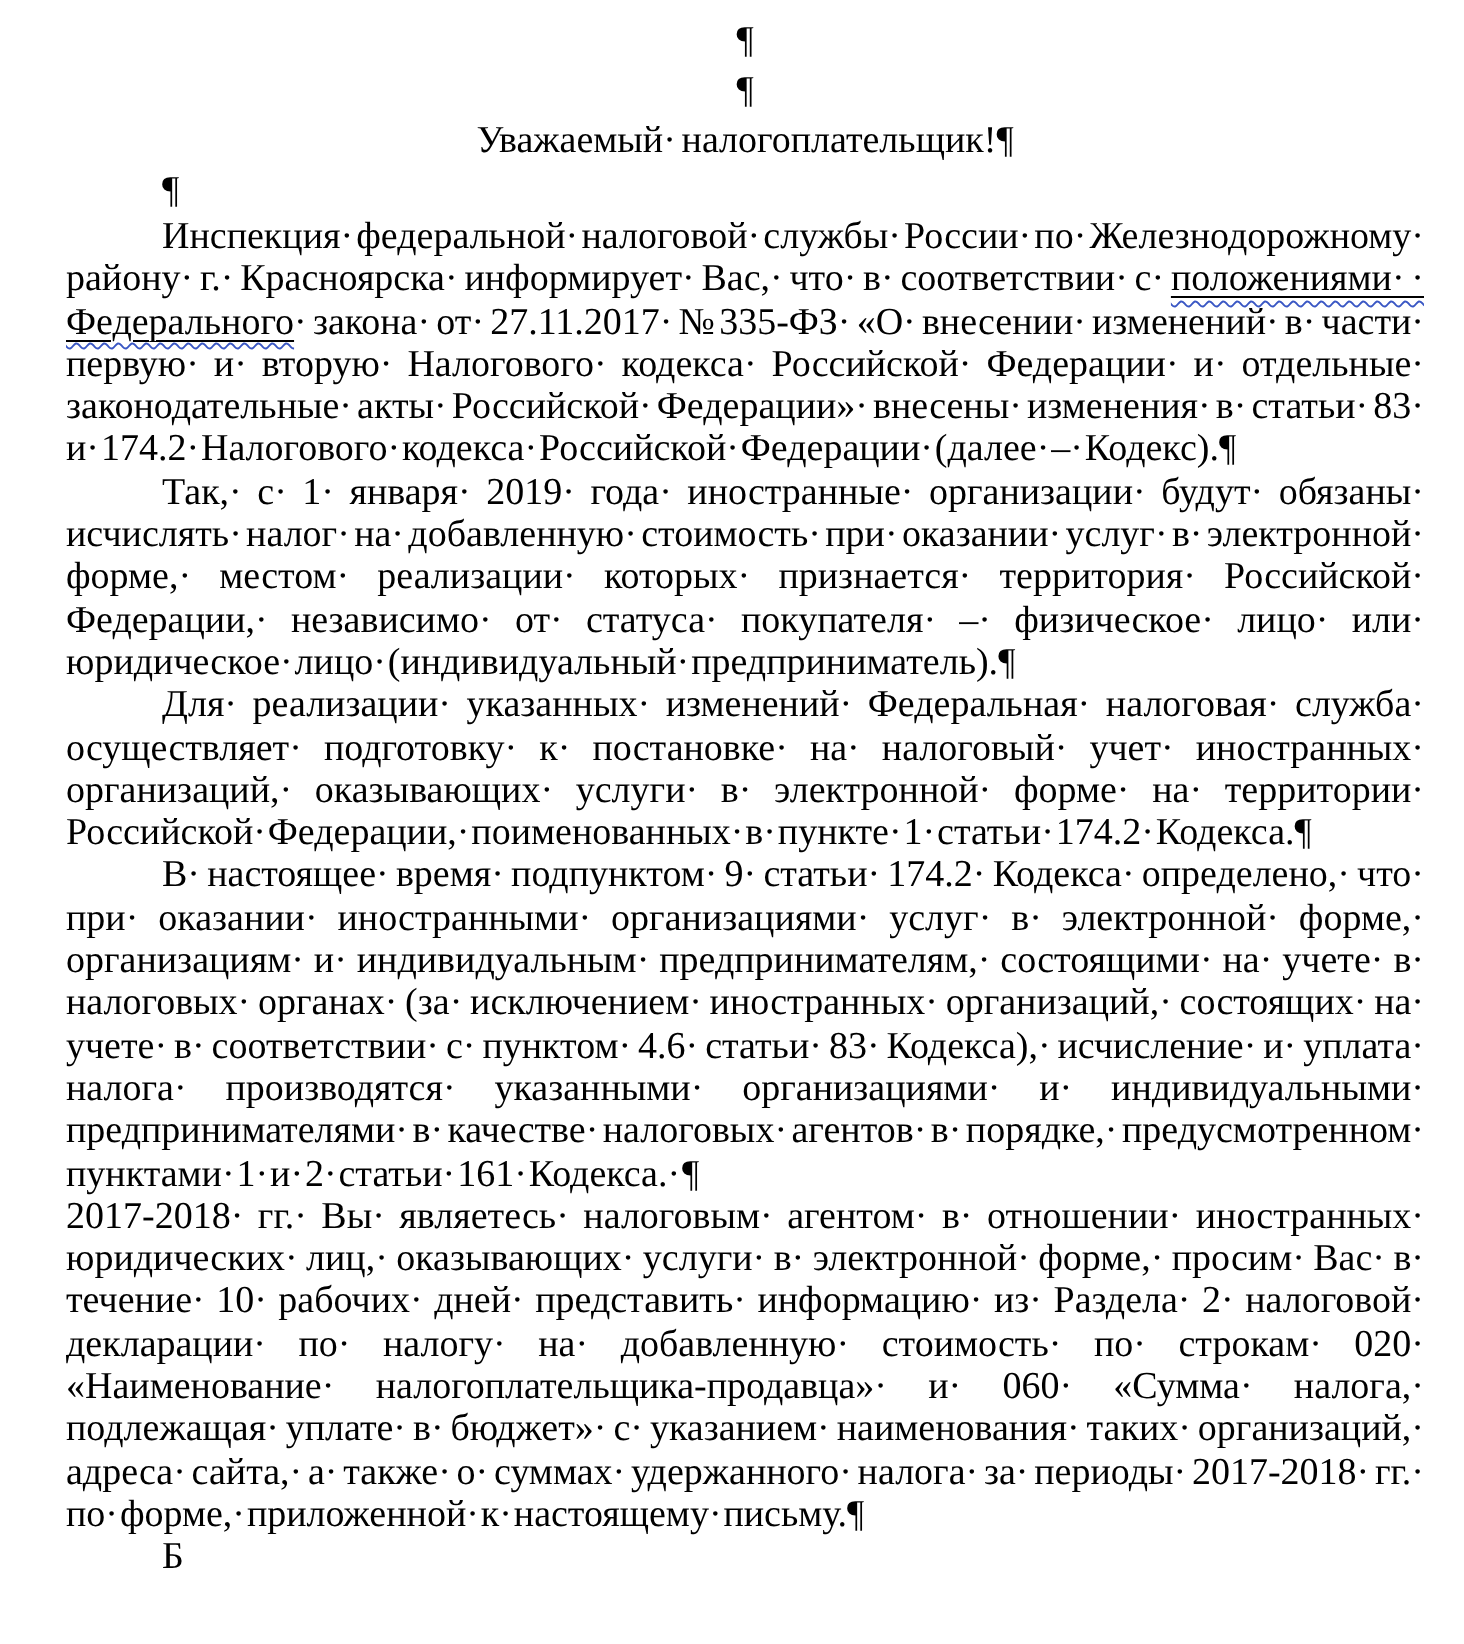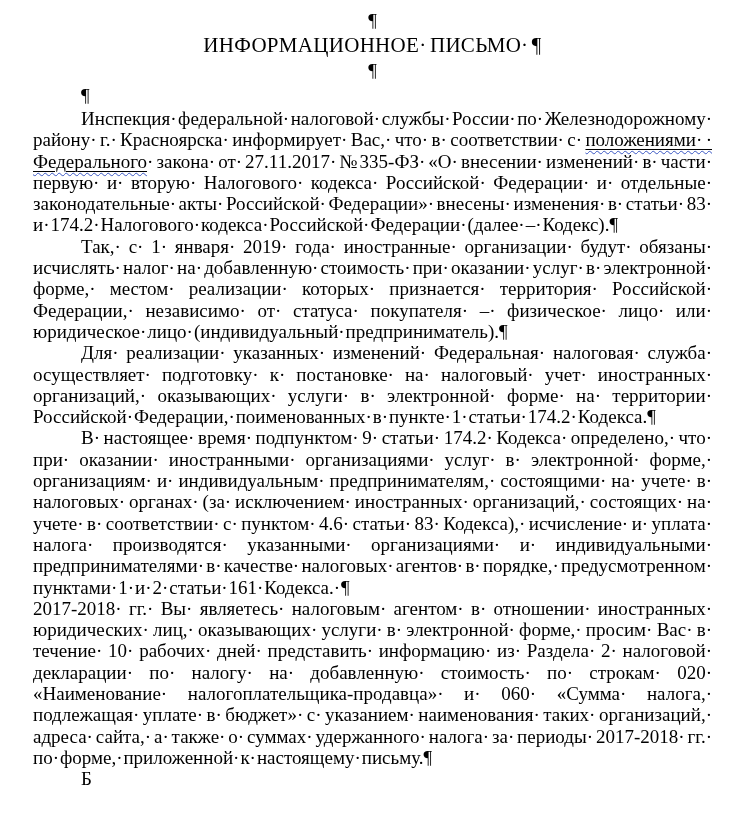--- a/index.html
+++ b/index.html
@@ -46,22 +46,22 @@
     text-underline-offset: 2.5px;
   }
   .mark { color: #000000; }
 </style>
 </head>
 <body>
 
 <div class="page">
   <div id="doc">
       <div class="para center"><span class="mark">¶</span></div>
-      <div class="para center title-size">ИНФОРМАЦИОННОЕ· ПИСЬМО· <span class="mark">¶</span></div>
       <div class="para center"><span class="mark">¶</span></div>
+      <div class="para center">Уважаемый· налогоплательщик!<span class="mark">¶</span></div>
       <div class="para indent tall"><span class="mark">¶</span></div>
       <div class="para indent">Инспекция· федеральной· налоговой· службы· России· по· Железнодорожному· району· г.· Красноярска· информирует· Вас,· что· в· соответствии· с· <span class="grammar"><span class="lnk">положениями· · Федерального</span></span>· закона· от· 27.11.2017· №335-ФЗ· «О· внесении· изменений· в· части· первую· и· вторую· Налогового· кодекса· Российской· Федерации· и· отдельные· законодательные· акты· Российской· Федерации»· внесены· изменения· в· статьи· 83· и· 174.2· Налогового· кодекса· Российской· Федерации· (далее· –· Кодекс).<span class="mark">¶</span></div>
       <div class="para indent">Так,· с· 1· января· 2019· года· иностранные· организации· будут· обязаны· исчислять· налог· на· добавленную· стоимость· при· оказании· услуг· в· электронной· форме,· местом· реализации· которых· признается· территория· Российской· Федерации,· независимо· от· статуса· покупателя· –· физическое· лицо· или· юридическое· лицо· (индивидуальный· предприниматель).<span class="mark">¶</span></div>
       <div class="para indent">Для· реализации· указанных· изменений· Федеральная· налоговая· служба· осуществляет· подготовку· к· постановке· на· налоговый· учет· иностранных· организаций,· оказывающих· услуги· в· электронной· форме· на· территории· Российской· Федерации,· поименованных· в· пункте· 1· статьи· 174.2· Кодекса.<span class="mark">¶</span></div>
       <div class="para indent">В· настоящее· время· подпунктом· 9· статьи· 174.2· Кодекса· определено,· что· при· оказании· иностранными· организациями· услуг· в· электронной· форме,· организациям· и· индивидуальным· предпринимателям,· состоящими· на· учете· в· налоговых· органах· (за· исключением· иностранных· организаций,· состоящих· на· учете· в· соответствии· с· пунктом· 4.6· статьи· 83· Кодекса),· исчисление· и· уплата· налога· производятся· указанными· организациями· и· индивидуальными· предпринимателями· в· качестве· налоговых· агентов· в· порядке,· предусмотренном· пунктами· 1· и· 2· статьи· 161· Кодекса.· <span class="mark">¶</span></div>
       <div class="para">2017-2018· гг.· Вы· являетесь· налоговым· агентом· в· отношении· иностранных· юридических· лиц,· оказывающих· услуги· в· электронной· форме,· просим· Вас· в· течение· 10· рабочих· дней· представить· информацию· из· Раздела· 2· налоговой· декларации· по· налогу· на· добавленную· стоимость· по· строкам· 020· «Наименование· налогоплательщика-продавца»· и· 060· «Сумма· налога,· подлежащая· уплате· в· бюджет»· с· указанием· наименования· таких· организаций,· адреса· сайта,· а· также· о· суммах· удержанного· налога· за· периоды· 2017-2018· гг.· по· форме,· приложенной· к· настоящему· письму.<span class="mark">¶</span></div>
       <div class="para indent">Б</div>
     </div>
 </div>
 

